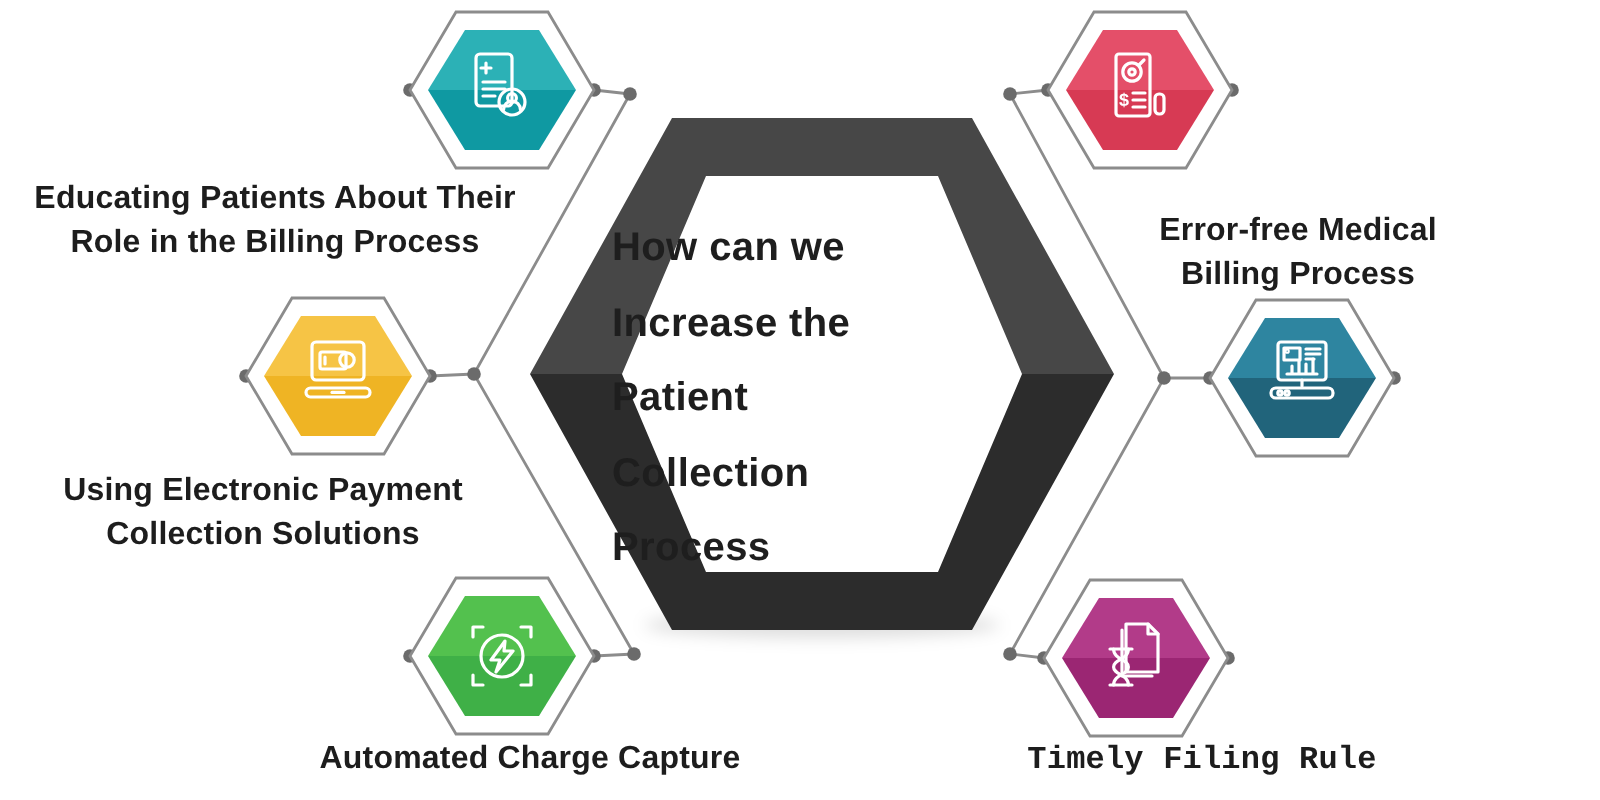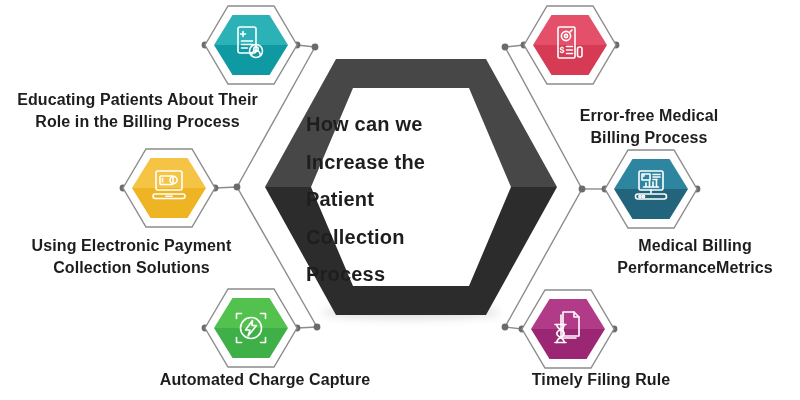--- a/index.html
+++ b/index.html
@@ -22,21 +22,21 @@
   .node svg{display:block;}
   .label{
     position:absolute;z-index:6;text-align:center;font-size:16px;font-weight:700;
     line-height:22px;letter-spacing:.1px;white-space:pre-line;color:#1d1d1d;
   }
   .lbl-0{left:5px;top:89px;width:265px;}
   .lbl-1{left:19px;top:235px;width:225px;}
   .lbl-2{left:140px;top:369px;width:250px;}
   .lbl-3{left:558px;top:89px;width:182px;margin-top:16px;}
   .lbl-4{left:590px;top:235px;width:210px;}
-  .lbl-5{left:490px;top:369px;width:222px;}
+  .lbl-5{left:490px;top:369px;width:222px;font-family:Liberation Mono, monospace;}
   .n-0{left:204px;top:4px;}
   .n-1{left:122px;top:147px;}
   .n-2{left:204px;top:287px;}
   .n-3{left:523px;top:4px;}
   .n-4{left:604px;top:148px;}
   .n-5{left:521px;top:288px;}
   .hex-outline{fill:#ffffff;stroke:#8c8c8c;stroke-width:1.4;}
   .icon{stroke:#ffffff;fill:none;stroke-width:1.6;stroke-linecap:round;stroke-linejoin:round;}
   .cline{stroke:#8c8c8c;stroke-width:1.4;fill:none;}
   .cdot{fill:#6b6b6b;stroke:none;}
@@ -226,17 +226,15 @@
     </svg>
   </div>
 
   <div class="label lbl-0">Educating Patients  About Their
 Role in the Billing Process</div>
   <div class="label lbl-1">Using Electronic Payment
 Collection Solutions</div>
   <div class="label lbl-2">Automated Charge Capture</div>
   <div class="label lbl-3">Error-free Medical
 Billing Process</div>
-  <div class="label lbl-4">Medical Billing
-PerformanceMetrics</div>
   <div class="label lbl-5">Timely Filing Rule</div>
 
 </div>
 
 </body></html>

